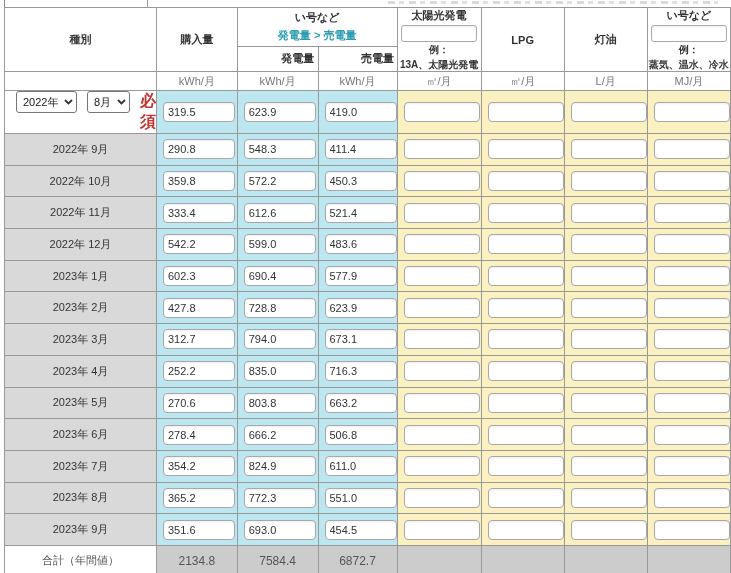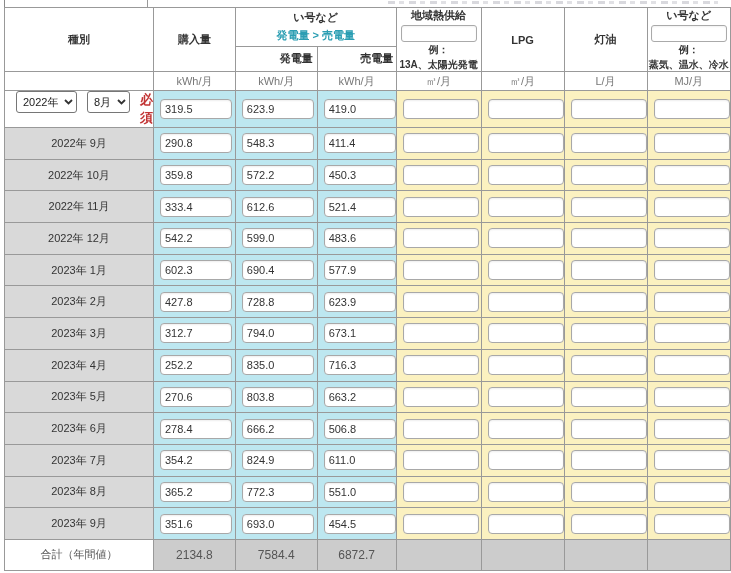--- a/index.html
+++ b/index.html
@@ -39,21 +39,21 @@
     box-sizing:border-box; font-size:11px; color:#333; padding:0 4px;
     box-shadow:inset 0 1px 2px rgba(0,0,0,.07); font-family:inherit; }
   td.cell-yellow input.val { width:76px; }
 
   td.first-label { background:#fff; vertical-align:middle; }
   .first-label-inner { display:flex; align-items:flex-start; padding-left:11px; gap:10px; }
   .sel { position:relative; display:inline-block; }
   .sel select { appearance:none; -webkit-appearance:none; border:1px solid #767676; border-radius:3px; background:#fff;
     font-size:11px; color:#222; height:22px; padding:0 17px 0 6px; font-family:inherit; }
   .sel svg { position:absolute; right:4px; top:8px; pointer-events:none; }
-  .required { color:#c23434; font-weight:bold; font-size:13px; }
+  .required { color:#c23434; font-weight:bold; font-size:16px; }
 
   tr.total { height:31px; }
   td.total-label { background:#fff; color:#555; font-size:11px; text-align:center; vertical-align:middle; }
   td.total-val { background:#ccc; color:#555; font-size:12px; text-align:center; vertical-align:middle; }
   td.total-empty { background:#ccc; }
 </style>
 </head>
 <body>
 
 <div id="screen">
@@ -77,21 +77,21 @@
     <thead>
       <tr class="hdr-a">
         <th rowspan="2">種別</th>
         <th rowspan="2">購入量</th>
         <th colspan="2">
           <div>い号など</div>
           <div class="solar-note">発電量 &gt; 売電量</div>
         </th>
         <th rowspan="2">
           <div class="fuel-head">
-            <span>地域熱供給</span>
+            <span>太陽光発電</span>
             <input class="type-input" value="" style="">
             <span class="ex">例：</span>
             <span class="ex">13A、太陽光発電</span>
           </div>
         </th>
         <th rowspan="2">LPG</th>
         <th rowspan="2">灯油</th>
         <th rowspan="2">
           <div class="fuel-head">
             <span>い号など</span>

